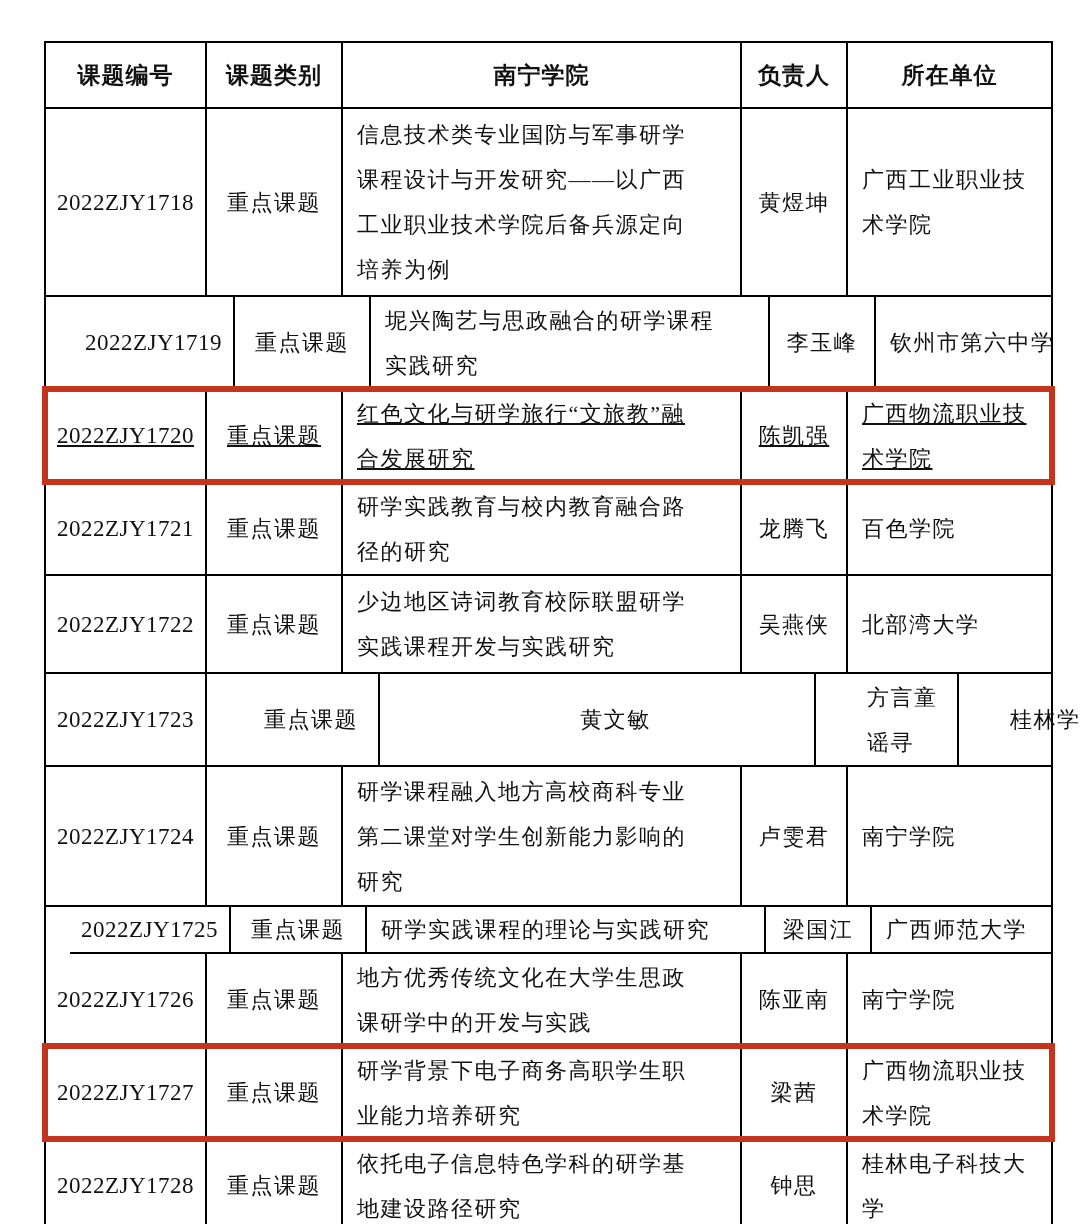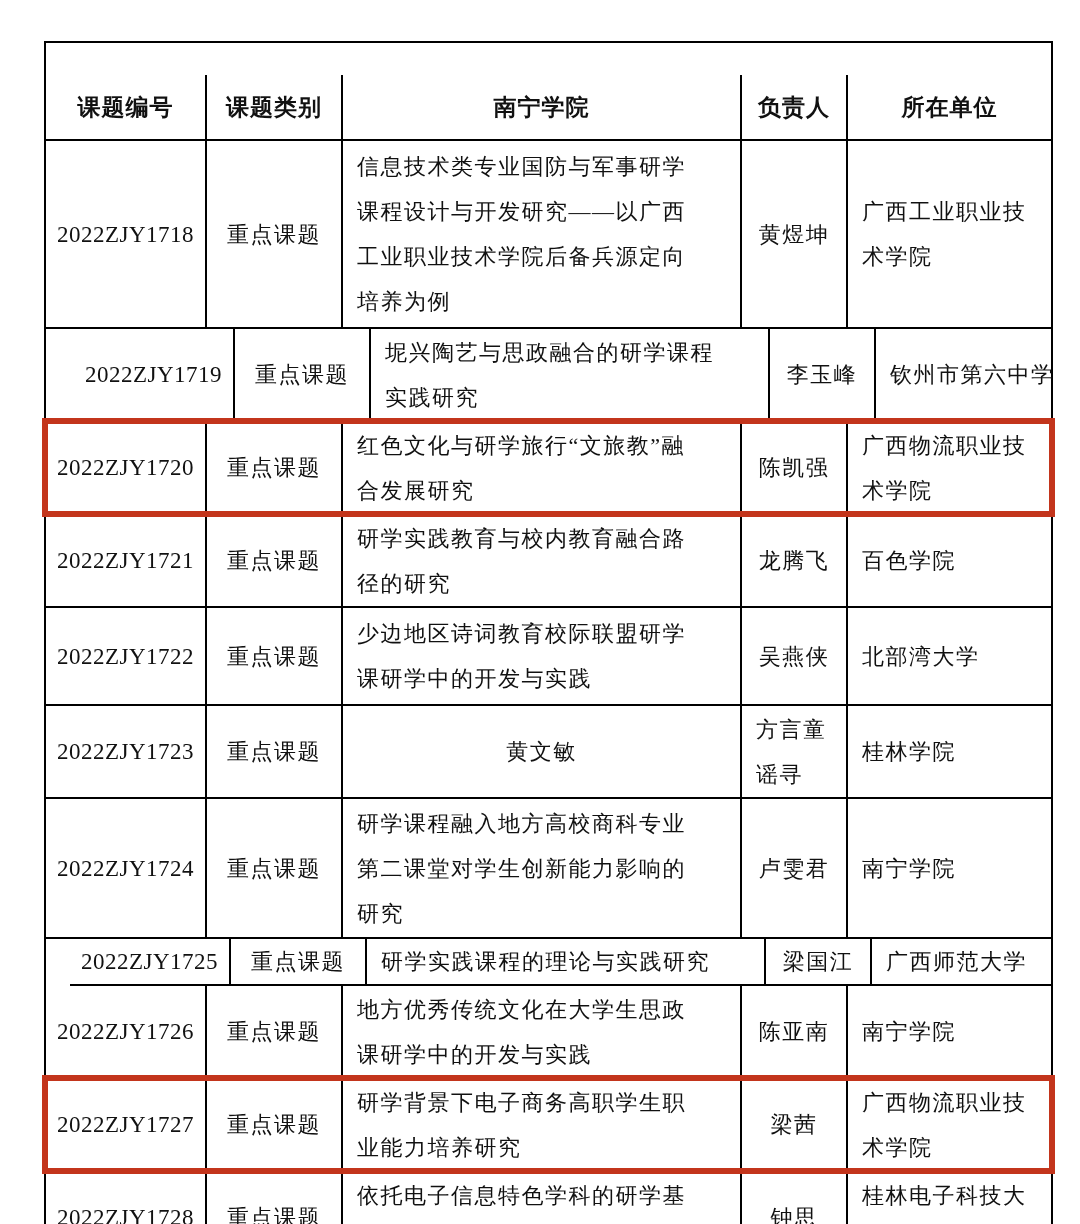--- a/index.html
+++ b/index.html
@@ -68,21 +68,21 @@
     border-width: 6px;
     border-style: solid;
     pointer-events: none;
     z-index: 3;
   }
 </style>
 </head>
 <body>
 
 <div class="doc-table">
-  <div class="row header-row" style="height:66px;margin-top:32px;">
+  <div class="row header-row" style="height:66px;">
     <div class="cell">课题编号</div>
     <div class="cell">课题类别</div>
     <div class="cell">南宁学院</div>
     <div class="cell">负责人</div>
     <div class="cell">所在单位</div>
   </div>
 
 <div class="row" style="height: 188px;">
     <div class="cell c-code">2022ZJY1718</div>
     <div class="cell c-cat">重点课题</div>
@@ -95,21 +95,21 @@
 术学院</div>
   </div>
     <div class="row" style="height: 93px; padding-left: 28px;">
     <div class="cell c-code">2022ZJY1719</div>
     <div class="cell c-cat">重点课题</div>
     <div class="cell c-title">坭兴陶艺与思政融合的研学课程
 实践研究</div>
     <div class="cell c-leader">李玉峰</div>
     <div class="cell c-unit">钦州市第六中学</div>
   </div>
-    <div class="row" style="height: 93px;">
+    <div class="row" style="height: 93px; text-decoration: underline;">
     <div class="cell c-code">2022ZJY1720</div>
     <div class="cell c-cat">重点课题</div>
     <div class="cell c-title">红色文化与研学旅行“文旅教”融
 合发展研究</div>
     <div class="cell c-leader">陈凯强</div>
     <div class="cell c-unit">广西物流职业技
 术学院</div>
   <div class="hl-border" style="border-color: rgb(195, 53, 28);"></div>
     </div>
     <div class="row" style="height: 93px;">
@@ -117,25 +117,25 @@
     <div class="cell c-cat">重点课题</div>
     <div class="cell c-title">研学实践教育与校内教育融合路
 径的研究</div>
     <div class="cell c-leader">龙腾飞</div>
     <div class="cell c-unit">百色学院</div>
   </div>
     <div class="row" style="height: 98px;">
     <div class="cell c-code">2022ZJY1722</div>
     <div class="cell c-cat">重点课题</div>
     <div class="cell c-title">少边地区诗词教育校际联盟研学
-课研学中的开发与实践</div>
+实践课程开发与实践研究</div>
     <div class="cell c-leader">吴燕侠</div>
     <div class="cell c-unit">北部湾大学</div>
   </div>
-    <div class="row" style="height: 93px;">
+    <div class="row" style="height: 93px; gap: 37px;">
     <div class="cell c-code">2022ZJY1723</div>
     <div class="cell c-cat">重点课题</div>
     <div class="cell c-leader">黄文敏</div>
     <div class="cell c-title">文化传承导向下“桂林方言童谣寻
 根之旅” 研学实践研究</div>
     <div class="cell c-unit">桂林学院</div>
   </div>
     <div class="row" style="height: 140px;">
     <div class="cell c-code">2022ZJY1724</div>
     <div class="cell c-cat">重点课题</div>

